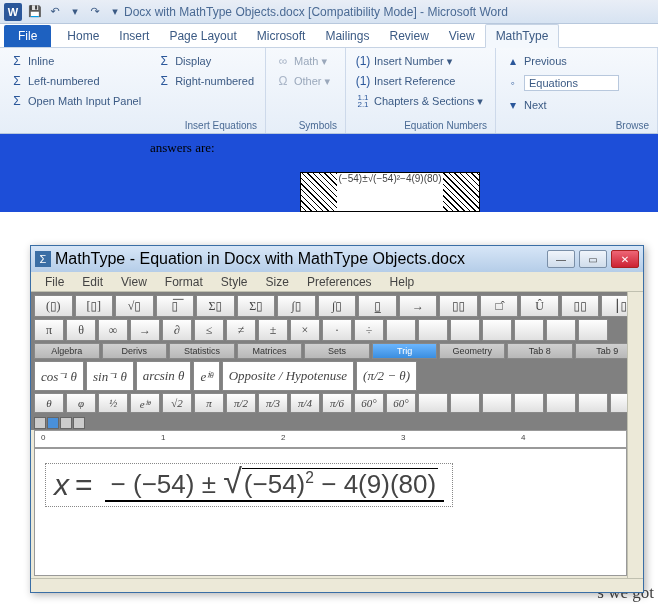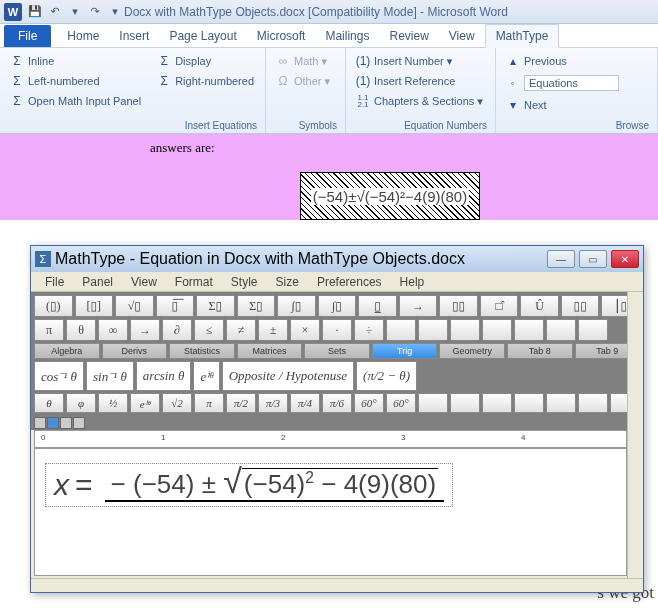--- a/index.html
+++ b/index.html
@@ -19,23 +19,23 @@
 .rib{height:86px;background:linear-gradient(#f6f9fd,#e6eef8);border-bottom:1px solid #b8c8dd;display:flex}
 .grp{border-right:1px solid #cdd9ea;padding:4px 8px 2px;display:flex;flex-direction:column;position:relative}
 .grp .gb{display:flex;flex-wrap:wrap;gap:2px 12px;flex:1}
 .grp .gl{text-align:right;font-size:10px;color:#4a6a94;padding-top:2px}
 .rbtn{display:flex;align-items:center;gap:4px;padding:2px 2px;font-size:11px;color:#3b5a84;cursor:pointer;white-space:nowrap}
 .rbtn .ic{width:14px;height:14px;display:inline-flex;align-items:center;justify-content:center;color:#2b579a;font-size:12px}
 .dim{color:#9aa8bb}
 .dim .ic{color:#aab6c8}
 .col{display:flex;flex-direction:column;gap:2px}
 
-.doc{background:#f0abfc;padding:6px 0 0 150px;position:relative}
+.doc{background:#1d4ed8;padding:6px 0 0 150px;position:relative}
 .doc .tx{font-family:Georgia,serif;font-size:13px;color:#000}
-.eqbox{margin:16px 0 0 150px;width:180px;height:48px;border:1px solid #000;position:relative;background:repeating-linear-gradient(45deg,#fff,#fff 3px,#000 3px,#000 4px);font-family:Georgia,serif;font-size:15px;display:flex;align-items:center;justify-content:center}
+.eqbox{margin:16px 0 0 150px;width:180px;height:40px;border:1px solid #000;position:relative;background:repeating-linear-gradient(45deg,#fff,#fff 3px,#000 3px,#000 4px);font-family:Georgia,serif;font-size:10px;display:flex;justify-content:center}
 .eqbox .in{background:#fff;padding:0 2px}
 
 .mt{position:absolute;left:30px;top:245px;width:614px;border:1px solid #3a6ea5;background:#ece9d8;box-shadow:2px 2px 8px rgba(0,0,0,.3)}
 .mt .tb{height:26px;background:linear-gradient(#d7e6f7,#b5cde8);display:flex;align-items:center;padding:0 4px;gap:4px}
 .mt .tb .mic{width:16px;height:16px;background:#3a6ea5;color:#fff;text-align:center;line-height:16px;font-size:11px}
 .mt .tb .mtt{flex:1;font-size:16px;color:#000}
 .mt .tb .wbtn{width:28px;height:18px;border:1px solid #7a8fa8;background:linear-gradient(#f0f5fb,#d0ddeb);display:inline-flex;align-items:center;justify-content:center;font-size:10px;cursor:pointer;border-radius:2px}
 .mt .tb .wbtn.cl{background:linear-gradient(#e67,#c23);color:#fff;border-color:#a22}
 .mt .mnu{height:20px;background:#ece9d8;display:flex;gap:2px;padding:2px 6px;border-bottom:1px solid #c0c0b0}
 .mt .mnu span{padding:1px 8px;font-size:12px;cursor:pointer}
@@ -196,21 +196,21 @@
 <div class="mt">
   <div class="tb">
     <div class="mic">Σ</div>
     <div class="mtt">MathType - Equation in Docx with MathType Objects.docx</div>
     <div class="wbtn">—</div>
     <div class="wbtn">▭</div>
     <div class="wbtn cl">✕</div>
   </div>
   <div class="mnu">
     <span>File</span>
-    <span>Panel</span>
+    <span>Edit</span>
     <span>View</span>
     <span>Format</span>
     <span>Style</span>
     <span>Size</span>
     <span>Preferences</span>
     <span>Help</span>
   </div>
   <div class="tbar">
     <div class="trow" id="row1">
         <div class="tbt">(▯)</div>

